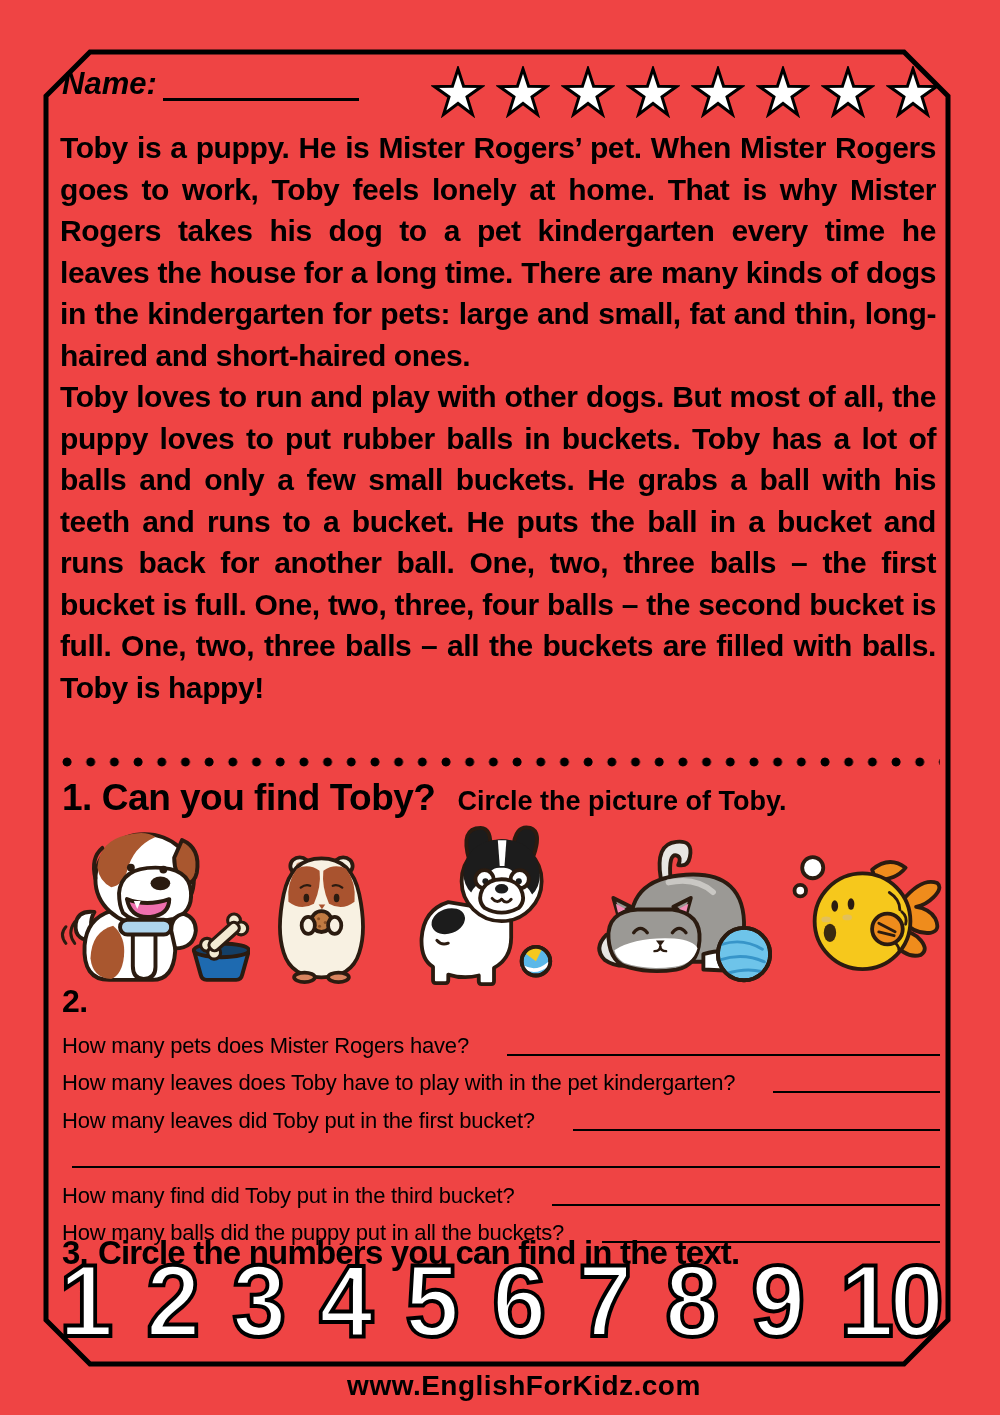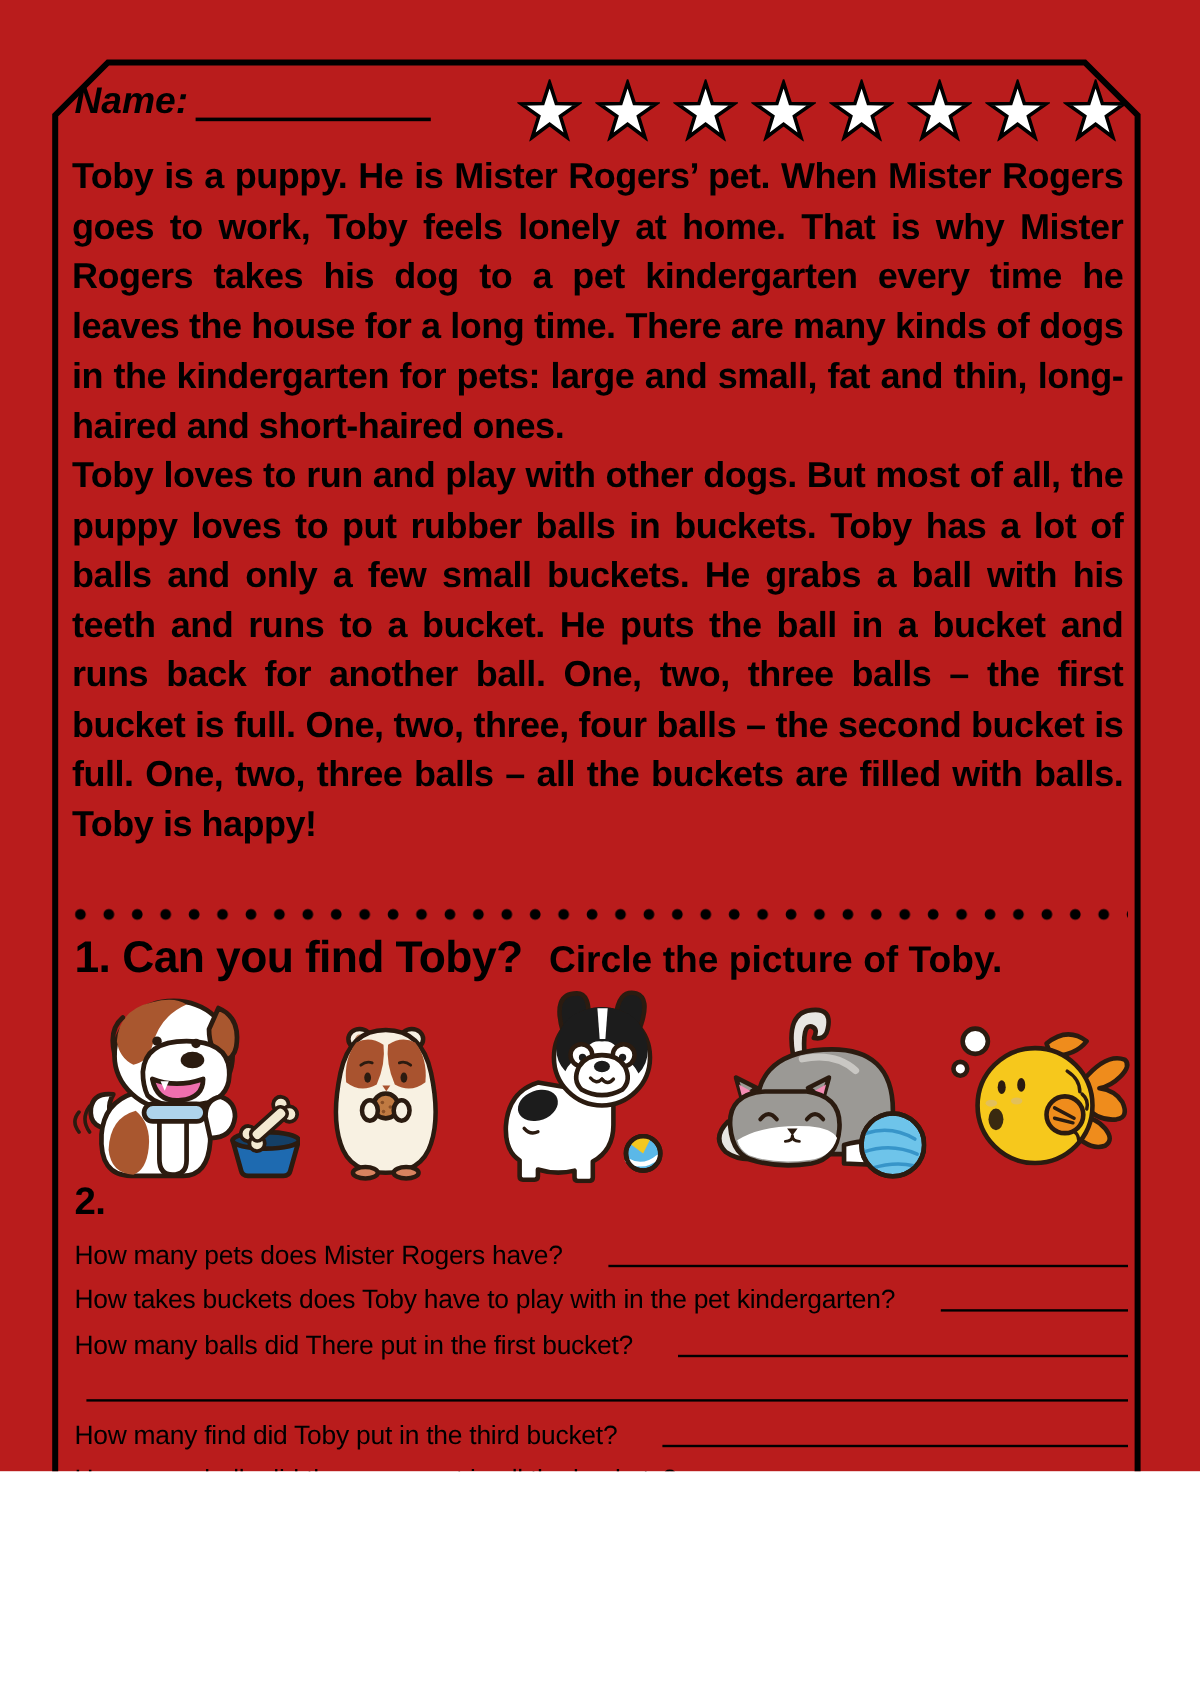--- a/index.html
+++ b/index.html
@@ -1,39 +1,39 @@
 <!DOCTYPE html>
 <html><head>
 <meta charset="utf-8">
 <title>Worksheet</title>
 <style>
   html,body { margin:0; padding:0; }
   body { width:1000px; height:1415px; background:#ffffff; font-family:"Liberation Sans", sans-serif; color:#000; }
-  .sheet { position:relative; width:1000px; height:1226px; background:#b91c1c; overflow:hidden; }
+  .sheet { position:relative; width:1000px; height:1415px; background:#ef4444; overflow:hidden; }
   .frame-svg { position:absolute; left:0; top:0; }
 
   
   .header { position:absolute; left:62px; top:64px; width:878px; display:flex; align-items:flex-start; }
   .name-label { font-style:italic; font-weight:600; font-size:31px; line-height:40px; }
   .name-line { display:inline-block; width:196px; height:34px; border-bottom:3.5px solid #000; margin-left:6px; }
   .stars { margin-left:auto; display:flex; gap:11px; padding-top:2px; }
 
   
   .story { position:absolute; left:60px; top:127px; width:876px; }
   .story p { margin:0; font-weight:700; font-size:30px; line-height:41.5px; text-align:justify; letter-spacing:-0.4px; }
 
   
   .dotted { position:absolute; left:62px; top:757px; width:878px; height:10px;
             background-image: radial-gradient(circle at 5px 5px, #000 4.1px, transparent 4.8px);
             background-size: 23.7px 10px; background-repeat:repeat-x; }
 
   
   .sec-head { position:absolute; left:62px; width:878px; display:flex; align-items:baseline; font-weight:700; }
   .s1 { top:777px; font-size:37px; letter-spacing:-0.5px; }
-  .s1 .instruction { font-size:31px; margin-left:22px; letter-spacing:0; }
+  .s1 .instruction { font-size:27px; margin-left:22px; letter-spacing:0; }
   .s2 { top:983px; font-size:32px; letter-spacing:-0.5px; }
   .s3 { top:1234px; font-size:33px; letter-spacing:-0.8px; }
   .sec-num { margin-right:10px; }
 
   
   .animals { position:absolute; left:58px; top:820px; width:884px; height:166px;
              display:flex; justify-content:space-between; align-items:flex-end; }
   .animal { display:block; }
 
   
@@ -239,25 +239,25 @@
   <div class="sec-head s2">
     <span class="sec-num">2.</span>
   </div>
 
   <div class="questions">
     <div class="q-row">
       <span class="q-label">How many pets does Mister Rogers have?</span>
       <span class="q-line"></span>
     </div>
     <div class="q-row">
-      <span class="q-label">How takes buckets does Toby have to play with in the pet kindergarten?</span>
-      <span class="q-line"></span>
-    </div>
-    <div class="q-row">
-      <span class="q-label">How many balls did There put in the first bucket?</span>
+      <span class="q-label">How many leaves does Toby have to play with in the pet kindergarten?</span>
+      <span class="q-line"></span>
+    </div>
+    <div class="q-row">
+      <span class="q-label">How many leaves did Toby put in the first bucket?</span>
       <span class="q-line"></span>
     </div>
     <div class="q-row">
       <span class="q-line"></span>
     </div>
     <div class="q-row">
       <span class="q-label">How many find did Toby put in the third bucket?</span>
       <span class="q-line"></span>
     </div>
     <div class="q-row">

